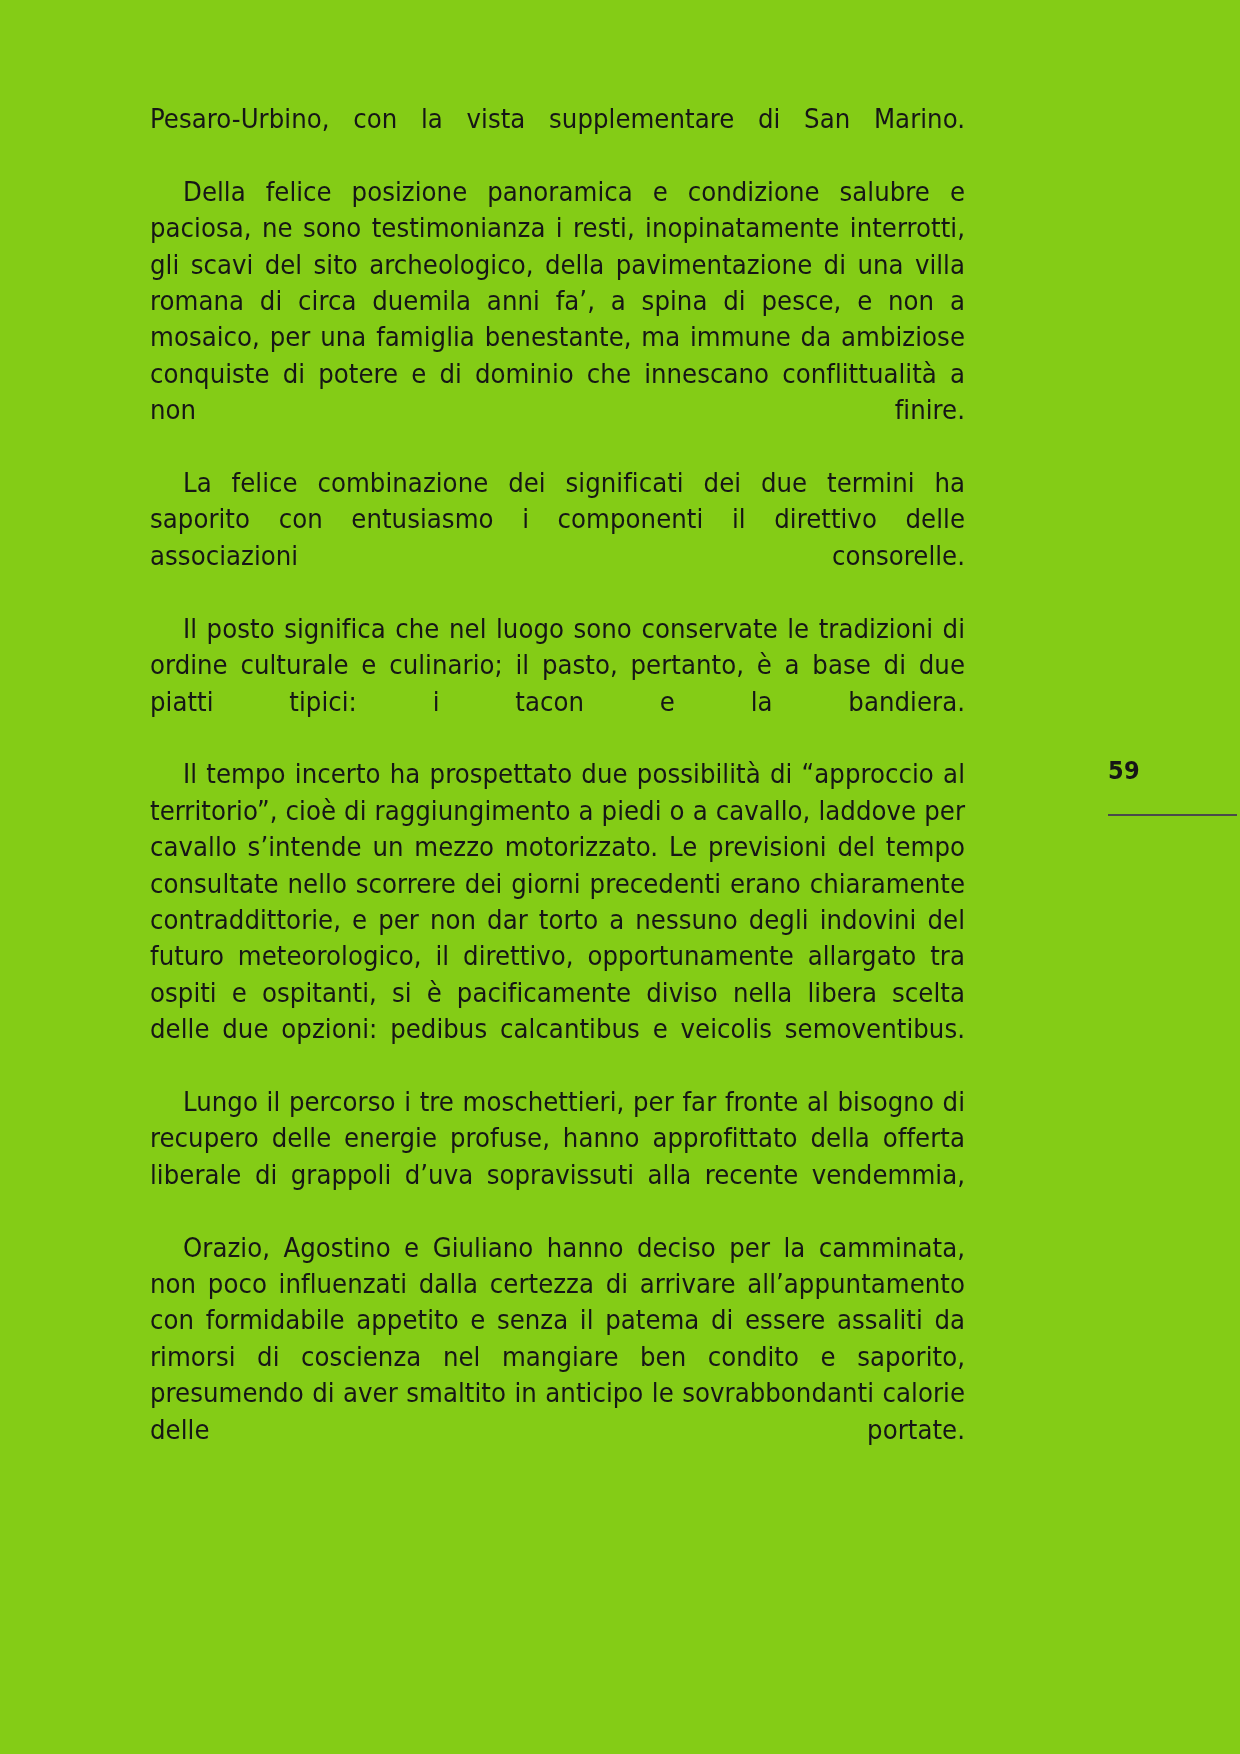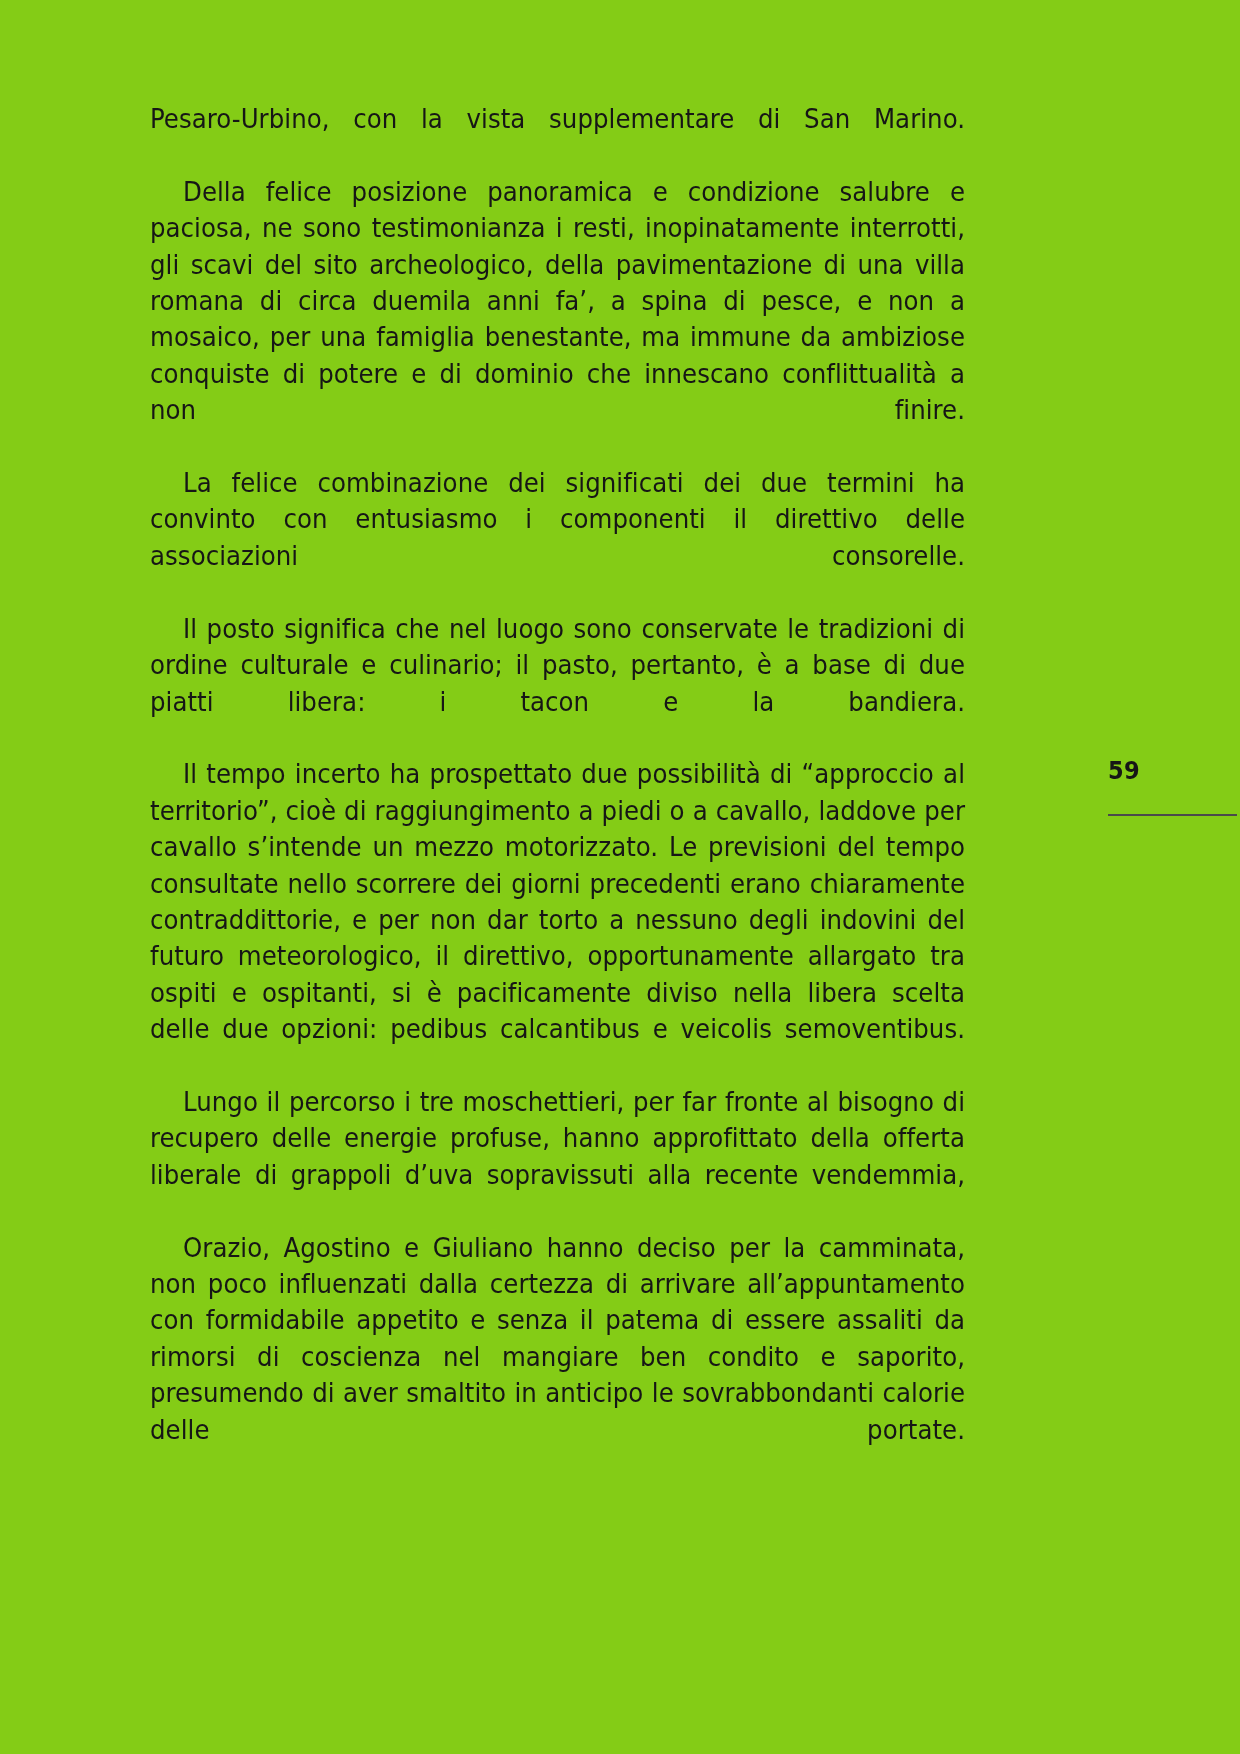--- a/index.html
+++ b/index.html
@@ -78,22 +78,22 @@
   }
 </style>
 </head>
 <body>
 
 <div class="page">
 
   <div class="text-column">
     <p class="para no-indent">Pesaro-Urbino, con la vista supplementare di San Marino.</p>
     <p class="para">Della felice posizione panoramica e condizione salubre e paciosa, ne sono testimonianza i resti, inopinatamente interrotti, gli scavi del sito archeologico, della pavimentazione di una villa romana di circa duemila anni fa’, a spina di pesce, e non a mosaico, per una famiglia benestante, ma immune da ambiziose conquiste di potere e di dominio che innescano conflittualità a non finire.</p>
-    <p class="para">La felice combinazione dei significati dei due termini ha convinto con entusiasmo i componenti il direttivo delle associazioni consorelle.</p>
-    <p class="para">Il posto significa che nel luogo sono conservate le tradizioni di ordine culturale e culinario; il pasto, pertanto, è a base di due piatti libera: i tacon e la bandiera.</p>
+    <p class="para">La felice combinazione dei significati dei due termini ha saporito con entusiasmo i componenti il direttivo delle associazioni consorelle.</p>
+    <p class="para">Il posto significa che nel luogo sono conservate le tradizioni di ordine culturale e culinario; il pasto, pertanto, è a base di due piatti tipici: i tacon e la bandiera.</p>
     <p class="para">Il tempo incerto ha prospettato due possibilità di “approccio al  territorio”, cioè di raggiungimento a piedi o a cavallo, laddove per cavallo s’intende un mezzo motorizzato. Le previsioni del tempo consultate nello scorrere dei giorni precedenti erano chiaramente contraddittorie, e per non dar torto a nessuno degli indovini del futuro meteorologico, il direttivo, opportunamente allargato tra ospiti e ospitanti, si è pacificamente diviso nella libera scelta delle due opzioni: pedibus calcantibus e veicolis semoventibus.</p>
     <p class="para">Lungo il percorso i tre moschettieri, per far fronte al bisogno di recupero delle energie profuse, hanno approfittato della offerta liberale di grappoli d’uva sopravissuti alla recente vendemmia,</p>
     <p class="para">Orazio, Agostino e Giuliano hanno deciso per la camminata, non poco influenzati dalla certezza di arrivare all’appuntamento con formidabile appetito e senza il patema di essere assaliti da rimorsi di coscienza nel mangiare ben condito e saporito, presumendo di aver smaltito in anticipo le sovrabbondanti calorie delle portate.</p>
   </div>
 
   <div class="folio-block">
     <div class="folio-number">59</div>
     <div class="folio-rule"></div>
   </div>
 

